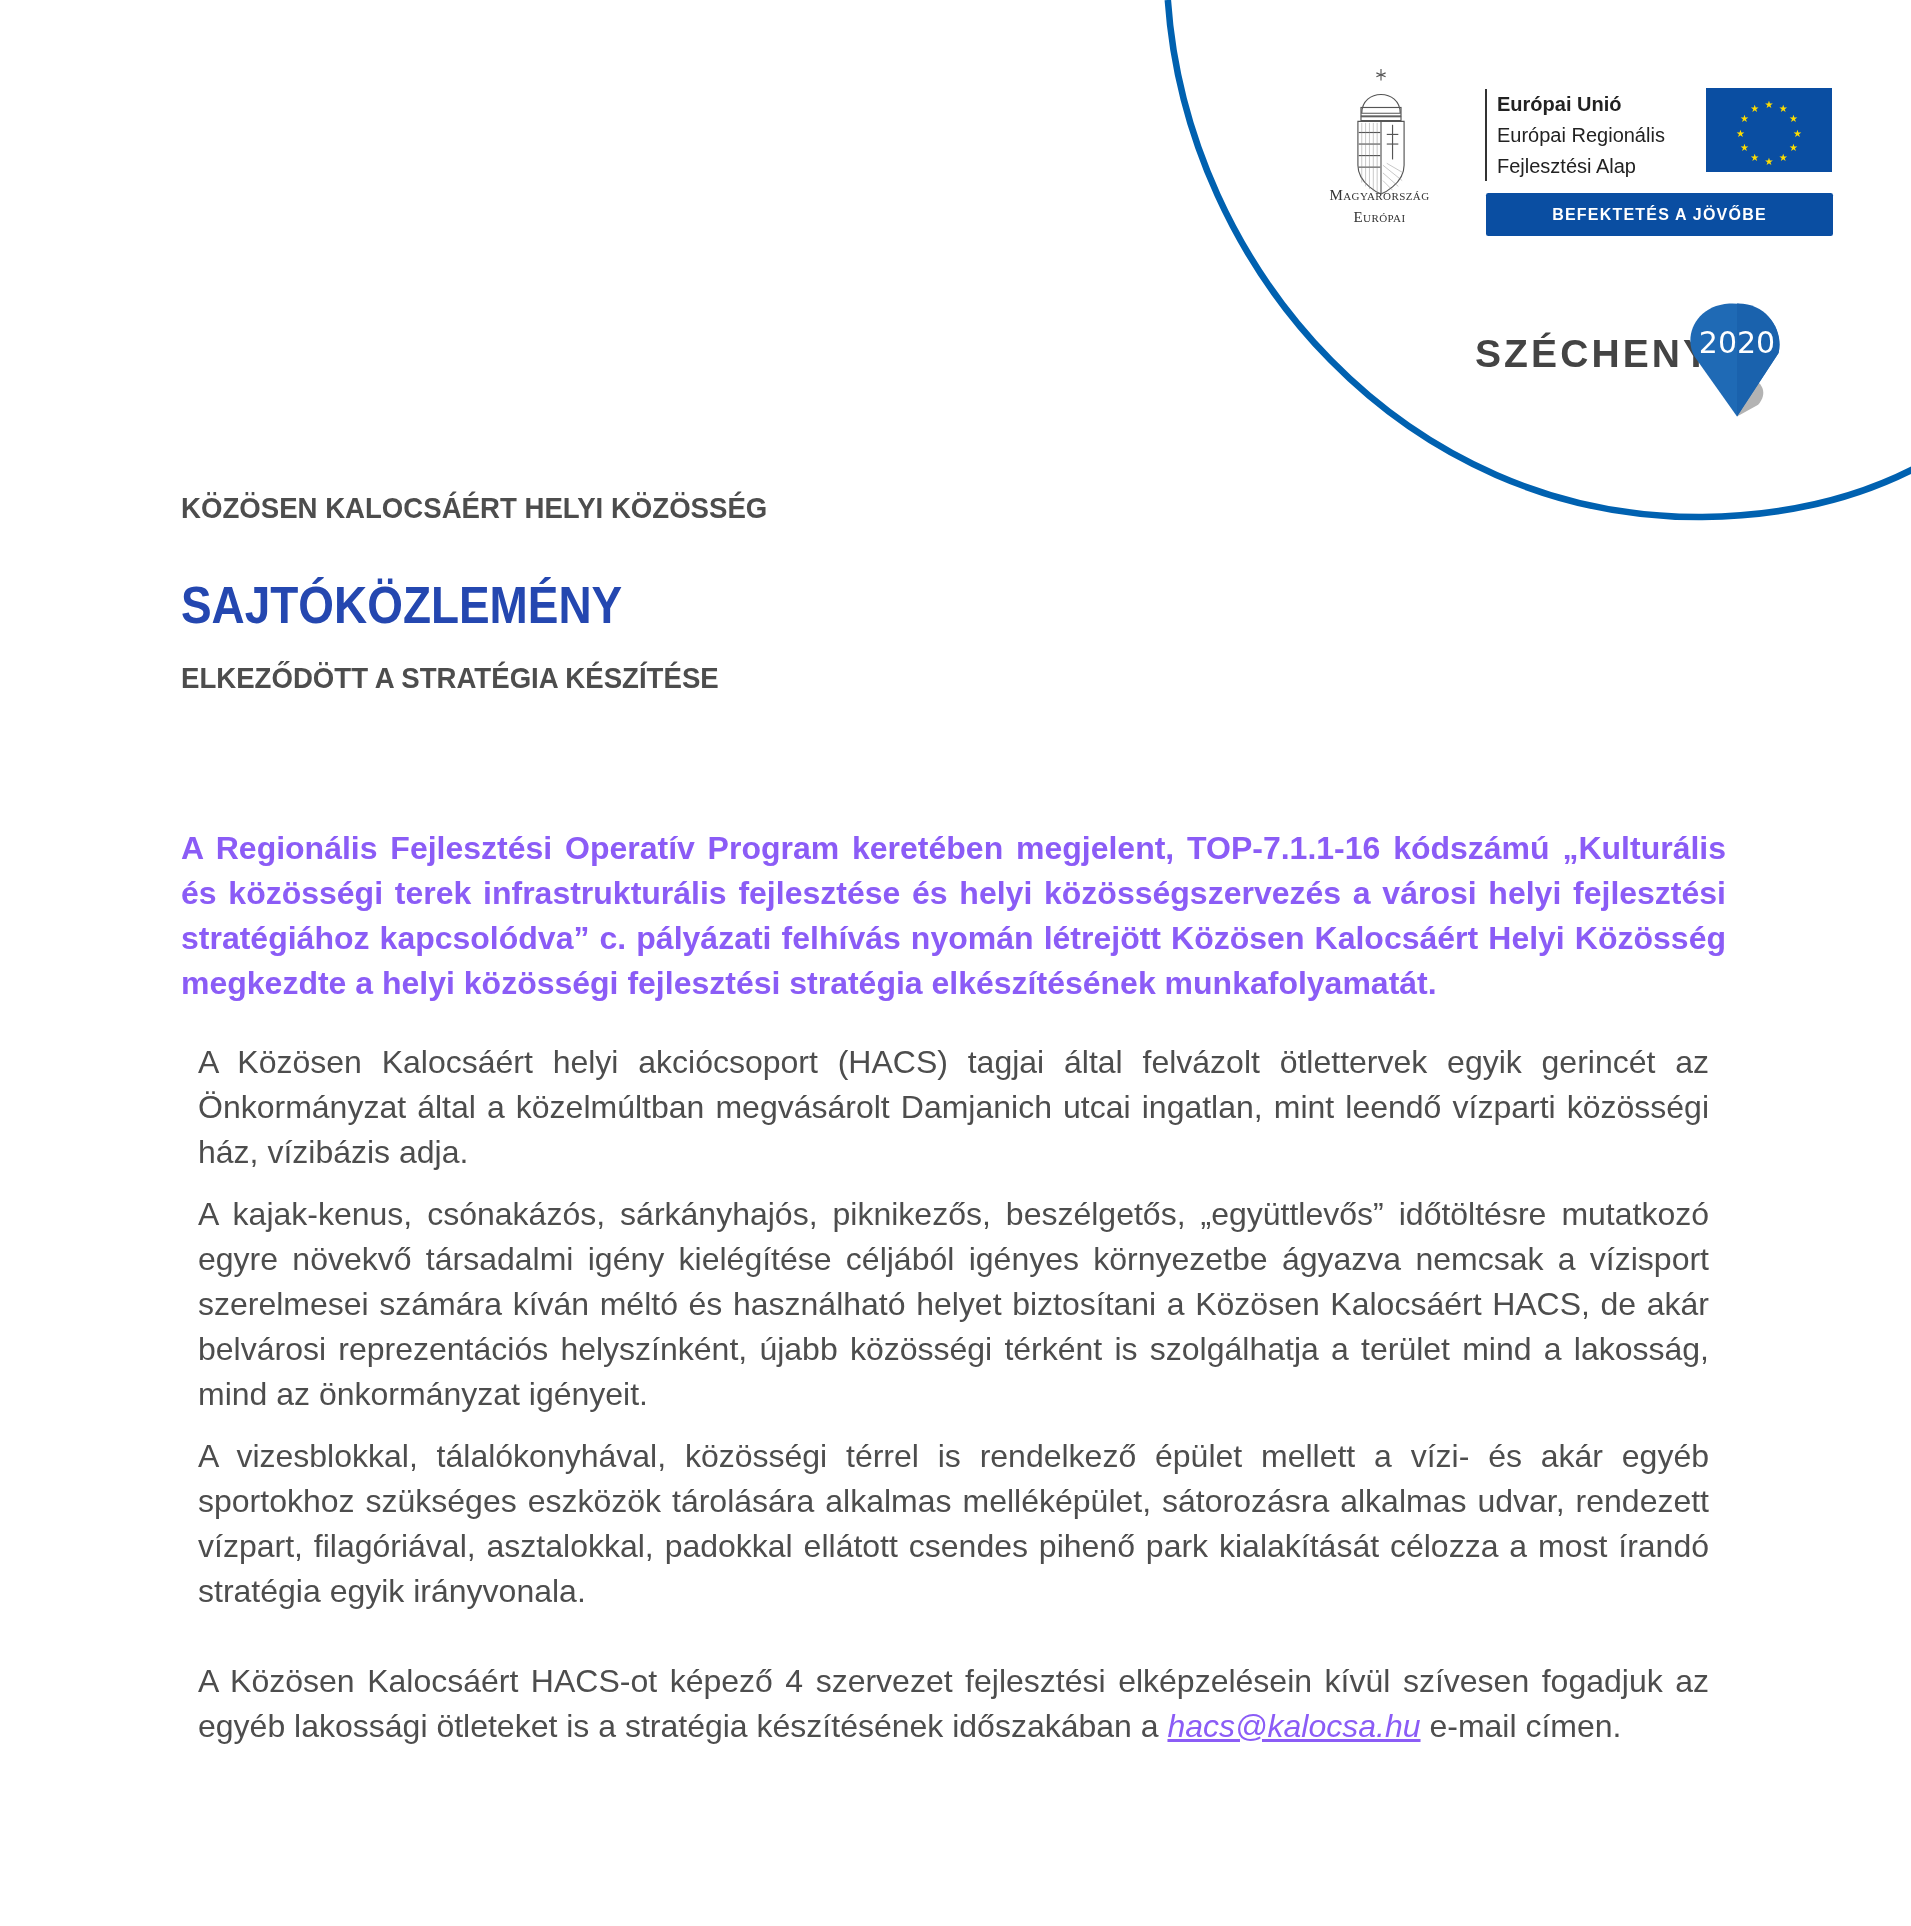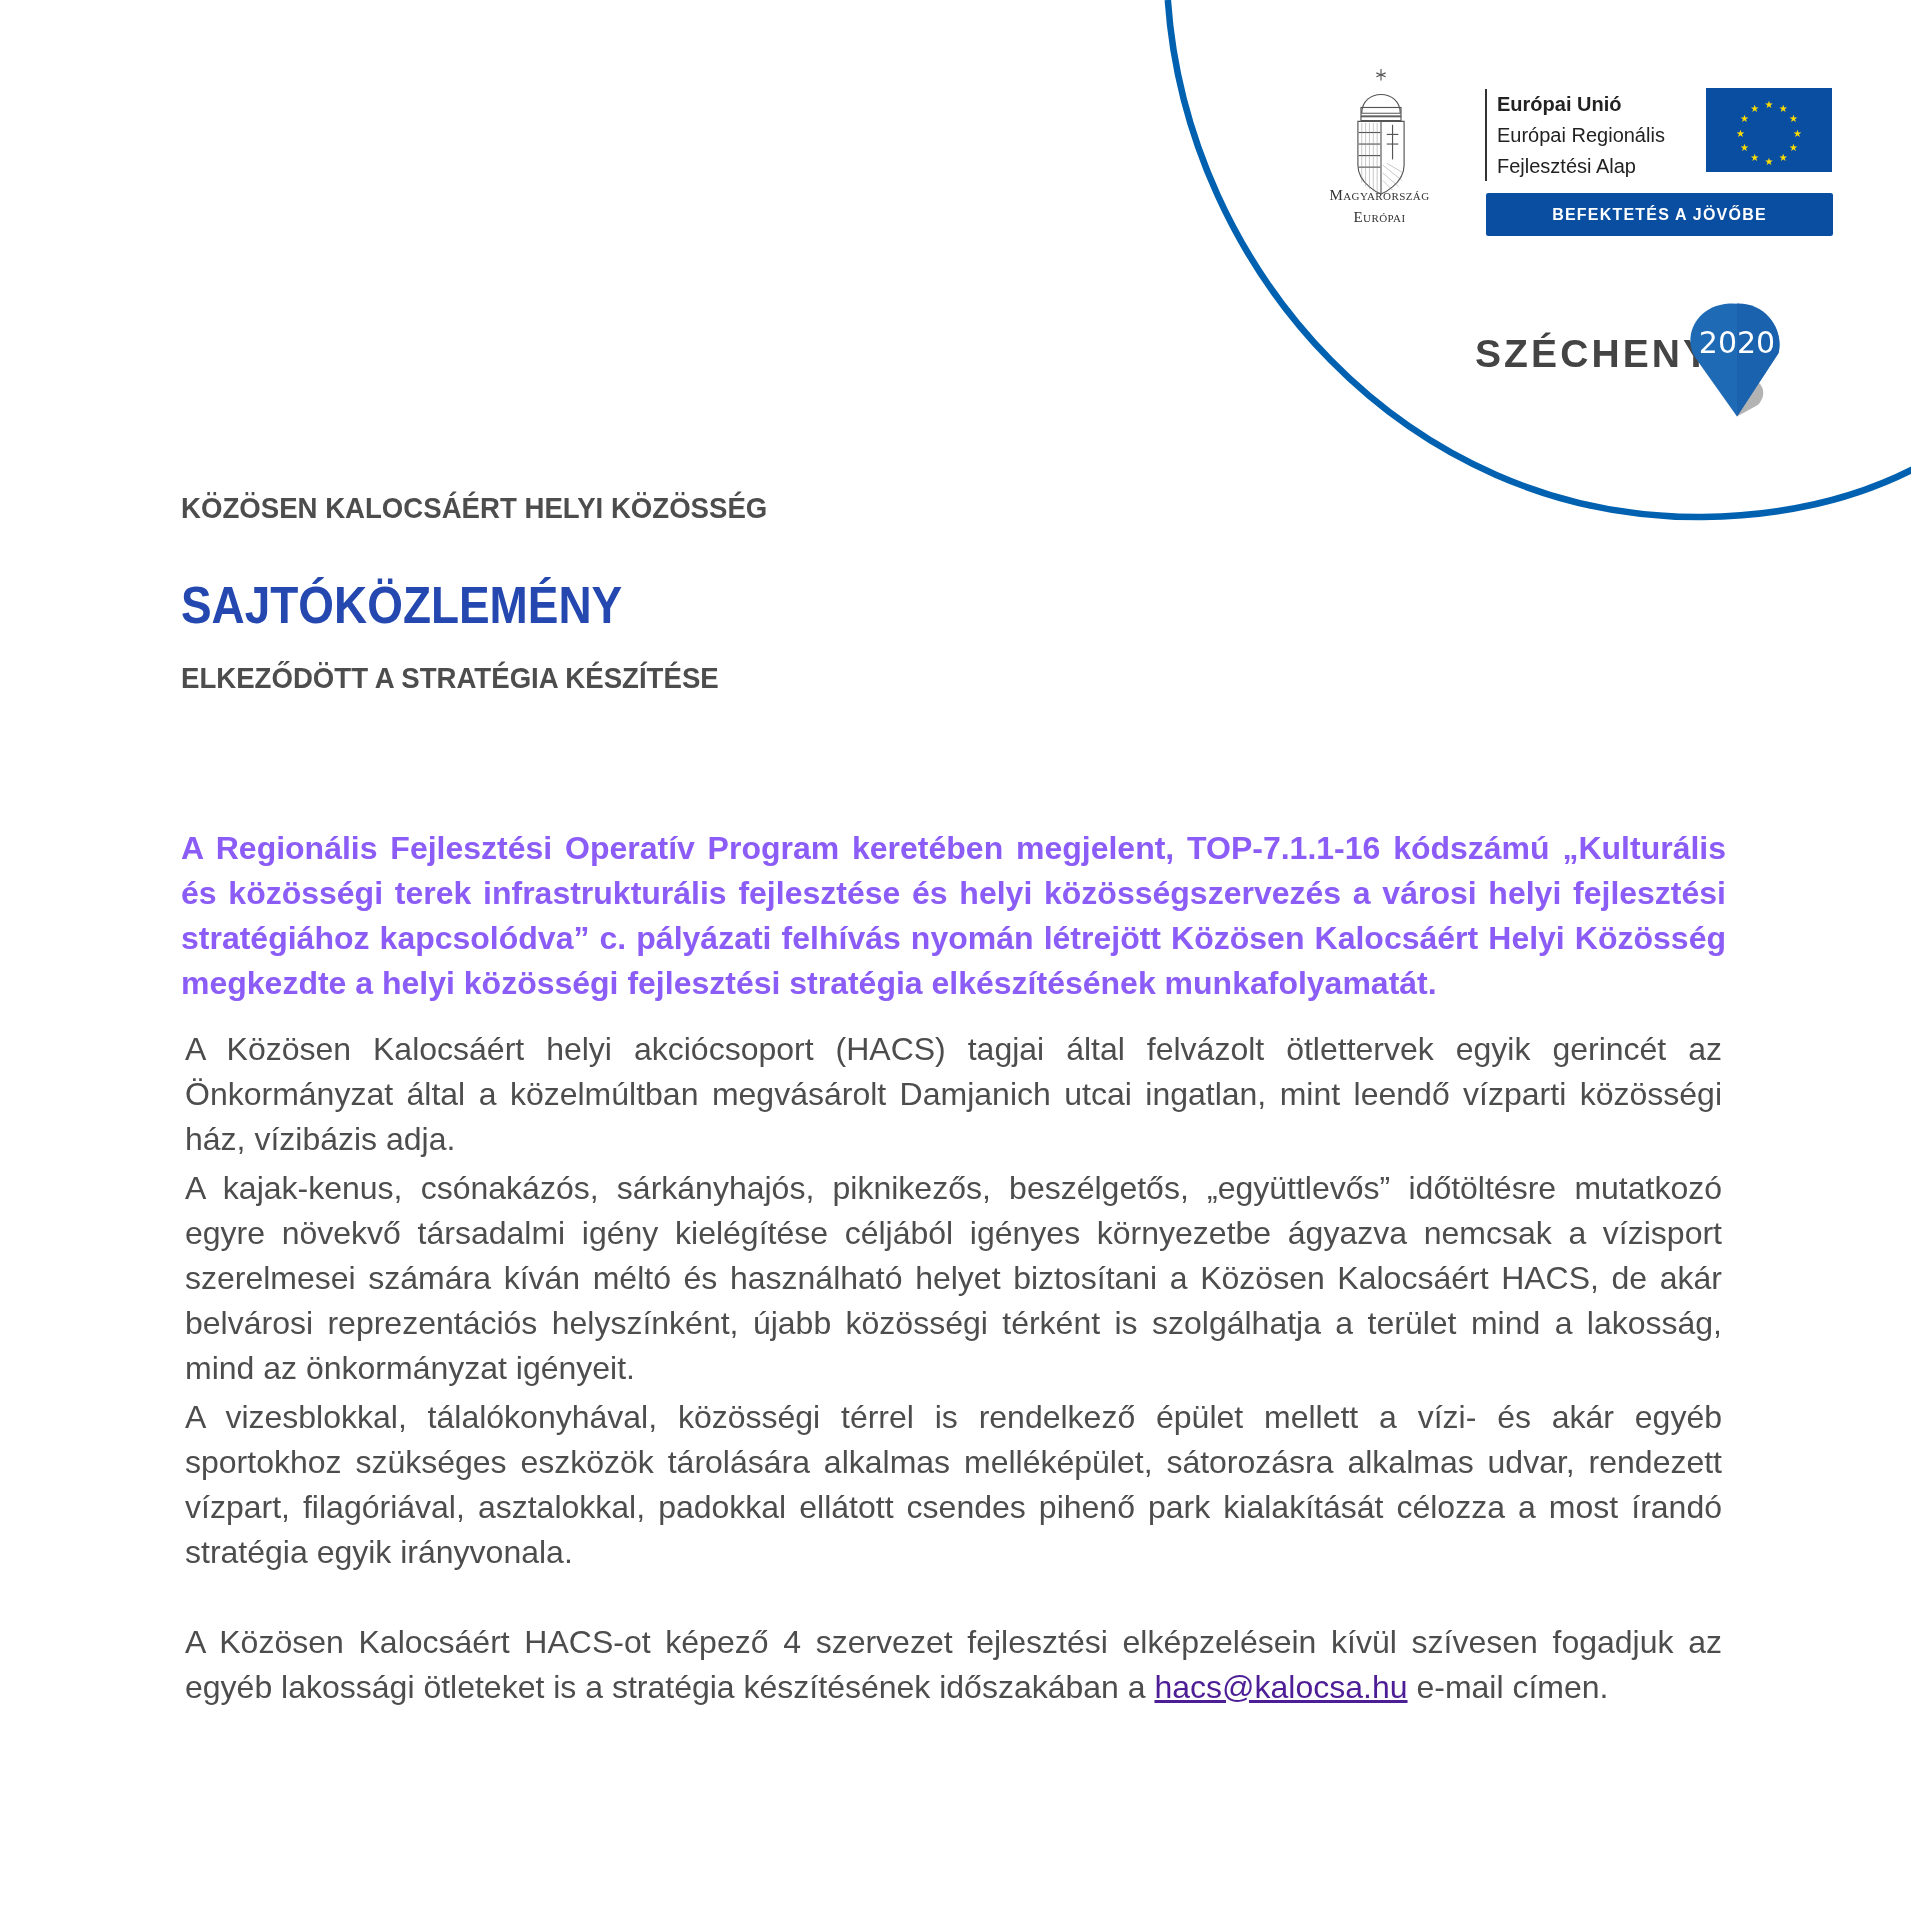--- a/index.html
+++ b/index.html
@@ -30,23 +30,23 @@
                color: #4d4d4d; letter-spacing: 0px; transform: scaleX(0.92); transform-origin: left; }
   .doc-title { position: absolute; left: 181px; top: 576px; font-weight: bold; font-size: 51px;
                color: #2447b0; transform: scaleX(0.9); transform-origin: left; }
   .subtitle { position: absolute; left: 181px; top: 661px; font-weight: bold; font-size: 30px;
               color: #4d4d4d; transform: scaleX(0.92); transform-origin: left; }
 
   .lead { position: absolute; left: 181px; top: 794px; width: 1545px; font-weight: bold;
           font-size: 32px; line-height: 45px; text-align: justify; color: #8b5cf6; }
   .body { position: absolute; left: 181px; top: 1023px; width: 1545px;
           font-size: 32px; line-height: 45px; text-align: justify; color: #4d4d4d; }
-  .body p { margin: 4px; }
+  .body p { margin: 17px; }
   .body p.gap { margin-top: 45px; }
-  .email-link { color: #4c1d95; text-decoration: underline; }
+  .email-link { color: #8b5cf6; text-decoration: underline; font-style: italic; }
 </style>
 </head>
 <body>
 
 <svg class="arc" width="1911" height="539" viewBox="0 0 4961 1400">
   <path d="M 3032 0 C 3080 700, 3650 1348, 4420 1343 C 4650 1340, 4830 1290, 4975 1215" fill="none" stroke="#0061b0" stroke-width="17"></path>
 </svg>
 
 <div class="logos">
 

